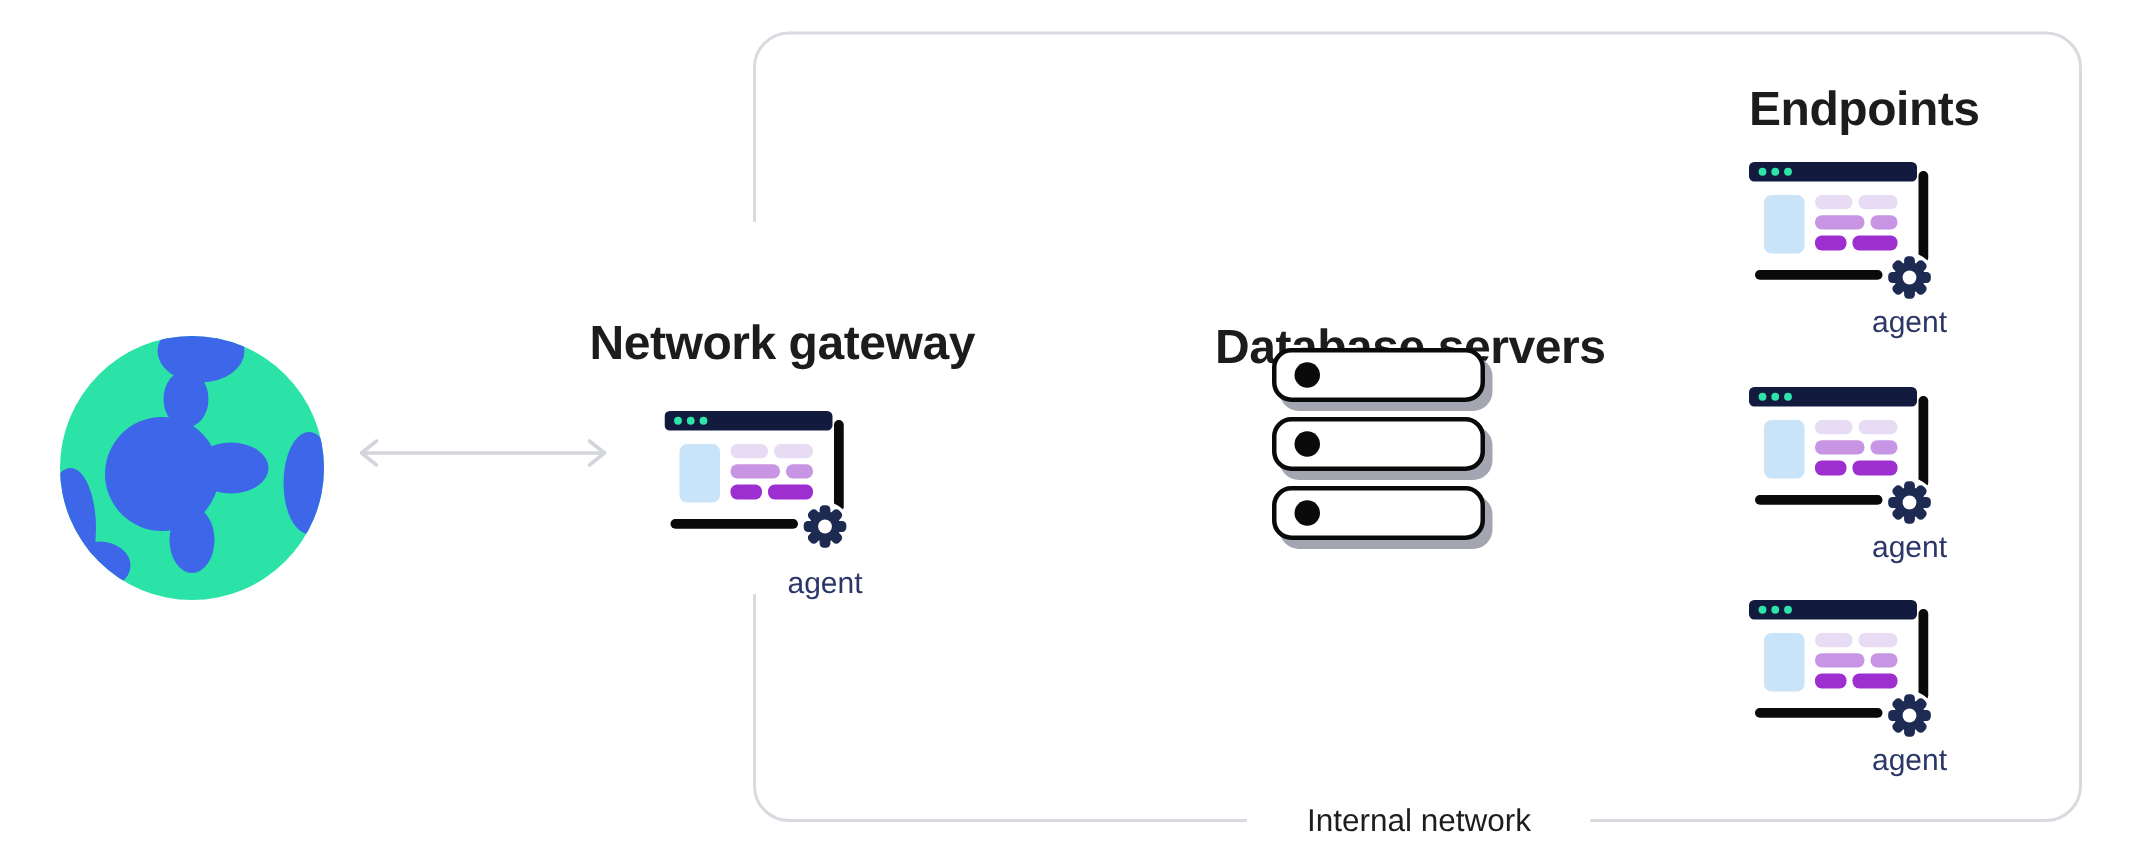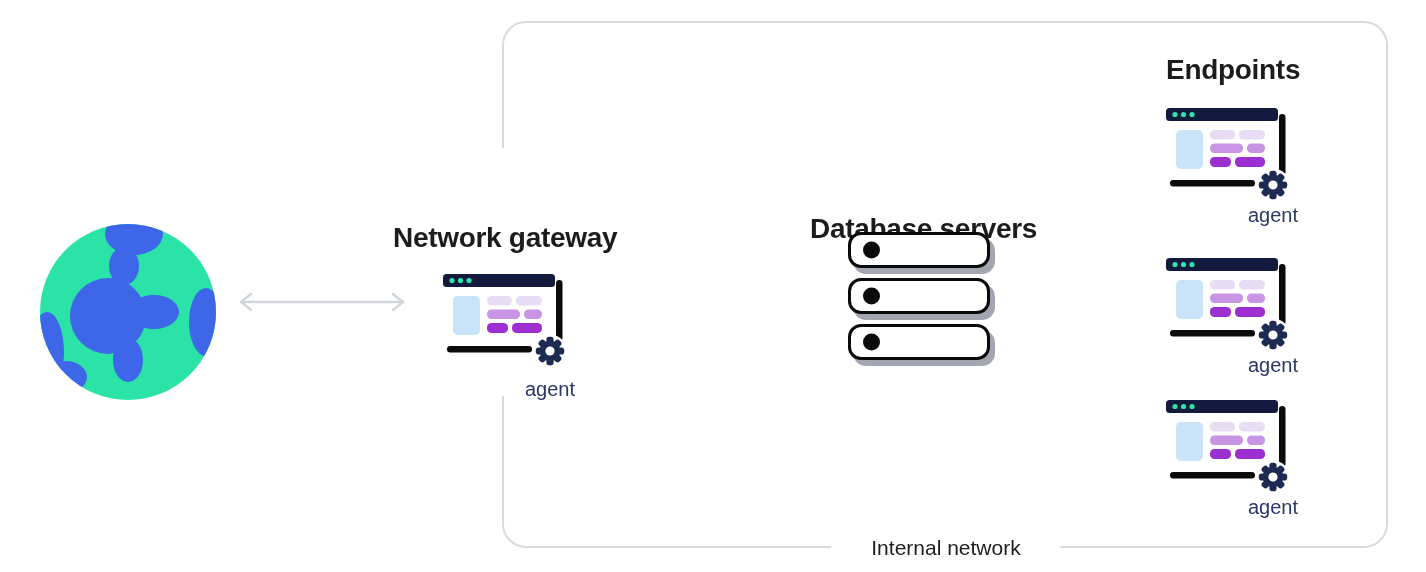--- a/index.html
+++ b/index.html
@@ -1,32 +1,32 @@
 <!DOCTYPE html>
 <html style="--title-color: #1c1c1e; --border-gray: #d8dae0; --agent-text: #2b3768; --ink-black: #0a0a0a; --server-shadow: #a3a6b1;"><head>
 <meta charset="utf-8">
 <style>
   html,body{margin:0;padding:0;background:#ffffff;}
   body{font-family:"Liberation Sans", sans-serif;}
   #canvas{position:relative;width:1426px;height:572px;background:#ffffff;overflow:hidden;}
 
-  .title{position:absolute;font-weight:700;font-size:28px;letter-spacing:-0.3px;
+  .title{position:absolute;font-weight:700;font-size:32px;letter-spacing:-0.3px;
          color:var(--title-color,#1c1c1e);text-align:left;white-space:nowrap;}
   .agent-label{position:absolute;font-size:20px;color:var(--agent-text,#2b3768);
          transform:translateX(-50%);white-space:nowrap;text-align:center;}
 
   #internal-box{position:absolute;left:502px;top:21px;width:886px;height:527px;
          border:2px solid var(--border-gray,#d8dae0);border-radius:24px;box-sizing:border-box;}
   #gap-mask-left{position:absolute;left:494px;top:148px;width:18px;height:248px;background:#ffffff;}
   #internal-label{position:absolute;left:946px;top:533px;transform:translateX(-50%);
          background:#ffffff;padding:0 40px;font-size:21px;line-height:30px;
          color:#1d1d1f;white-space:nowrap;}
 
   #internet-title{left:40px;top:175px;width:176px;}
-  #gateway-title{left:393px;top:210px;width:222px;margin-top:12px;}
+  #gateway-title{left:393px;top:210px;width:222px;}
   #db-title{left:810px;top:184px;width:224px;margin-top:29px;}
   #endpoints-title{left:1166px;top:54px;width:132px;}
 
   #globe-icon{position:absolute;left:40px;top:224px;width:176px;height:176px;}
   #arrow-icon{position:absolute;left:234px;top:291px;width:176px;height:22px;}
   #gateway-icon{position:absolute;left:443px;top:274px;width:130px;height:100px;}
   #gateway-agent-label{left:550px;top:378px;}
 
   .server-bar{position:absolute;left:848px;width:142px;height:36px;background:#ffffff;
          border:3.5px solid var(--ink-black,#0a0a0a);border-radius:13px;box-sizing:border-box;

